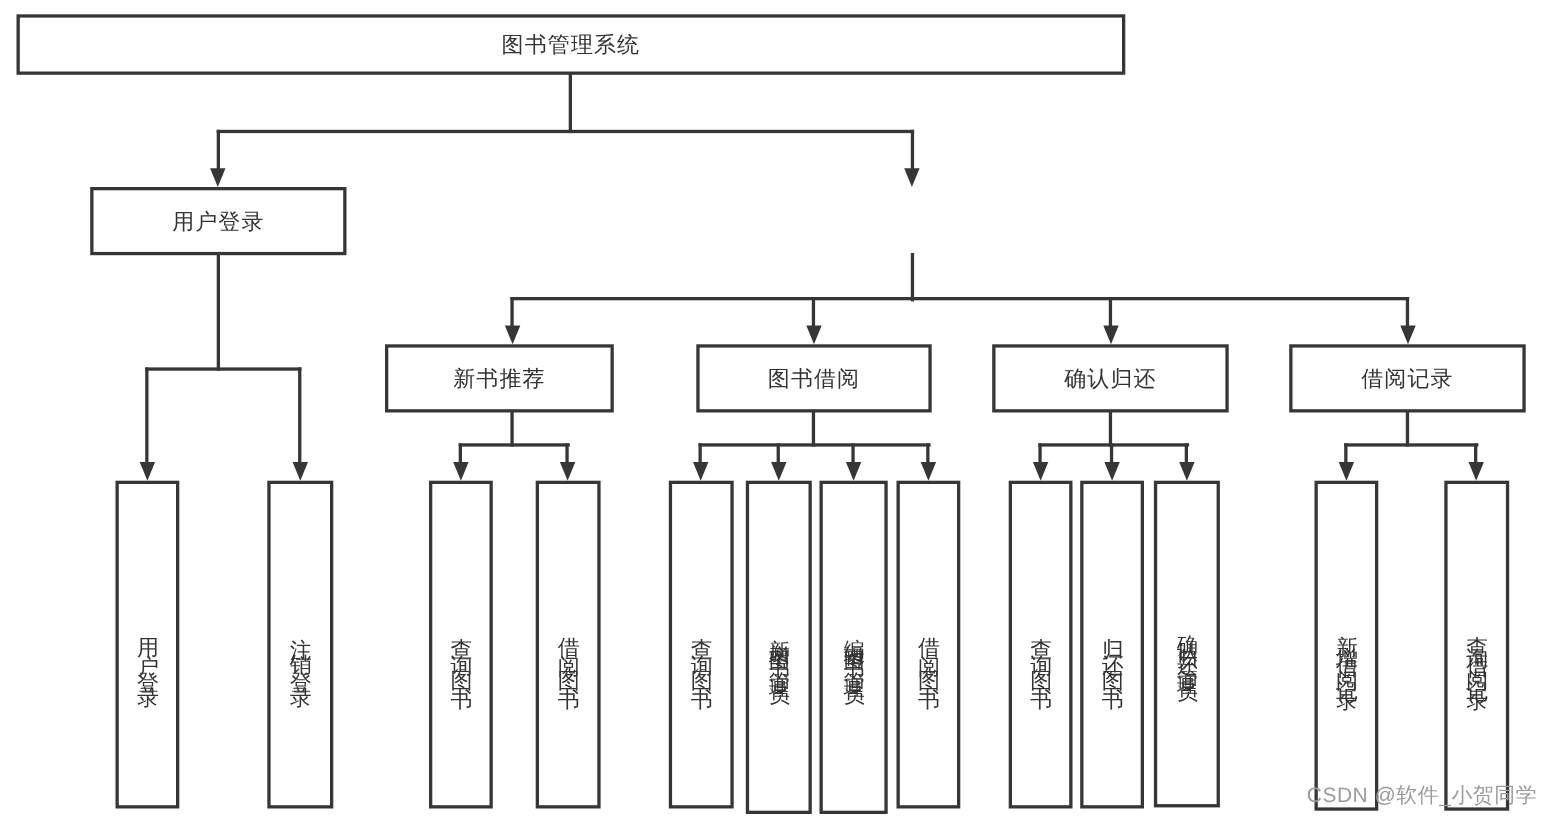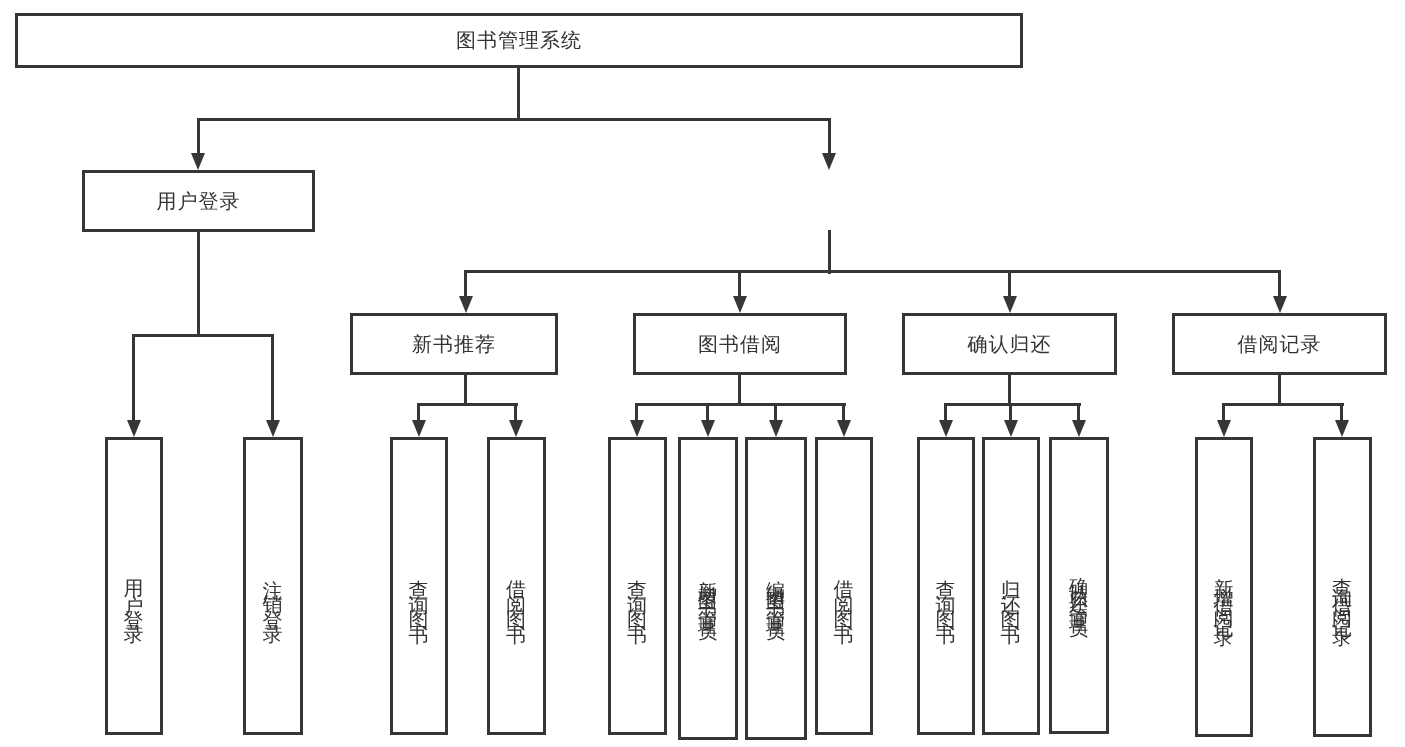--- a/index.html
+++ b/index.html
@@ -167,14 +167,15 @@
     <span class="vtext v10">确认归还（管理员）</span>
   </div>
 
   <div class="vbox" style="left:1195px;top:437px;width:58px;height:300px">
     <span class="vtext v6">新增借阅记录</span>
   </div>
   <div class="vbox" style="left:1313px;top:437px;width:59px;height:300px">
     <span class="vtext v6">查询借阅记录</span>
   </div>
 
+  <div class="watermark">CSDN @软件_小贺同学</div>
 
 </div>
 
 </body></html>

